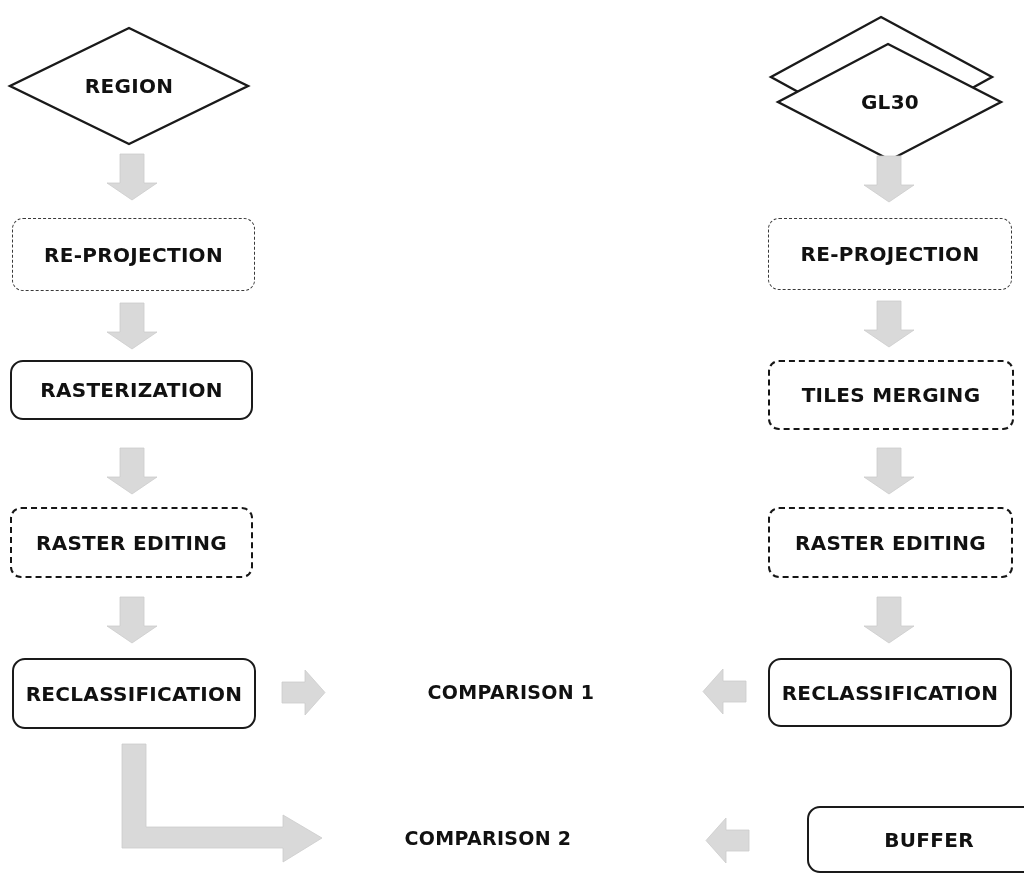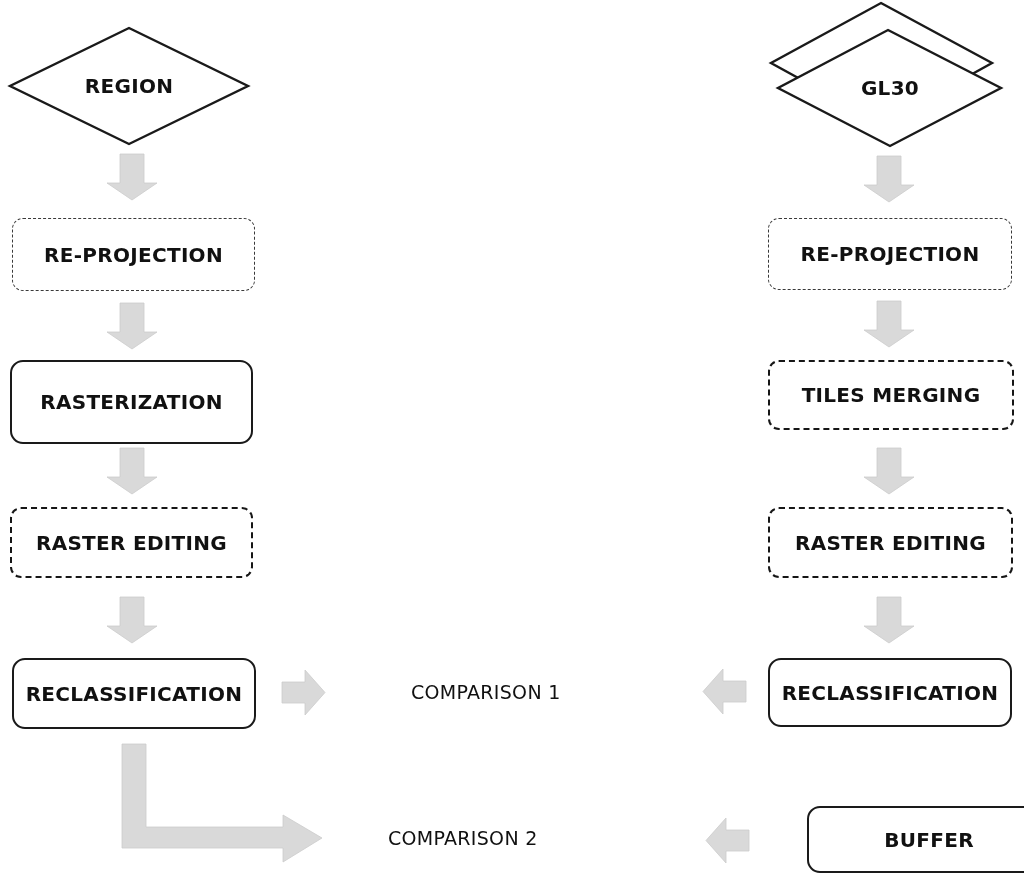--- a/index.html
+++ b/index.html
@@ -51,22 +51,23 @@
   }
   .label.gl30-offset {
     top: 26px;
     left: 6px;
   }
   .free-label {
     position: absolute;
     width: 200px;
     height: 24px;
     line-height: 24px;
+    text-align: center;
     font-size: 19px;
-    font-weight: normal;
+    font-weight: bold;
     letter-spacing: 0.3px;
     color: var(--text, #111111);
     white-space: nowrap;
   }
   .arrow {
     position: absolute;
   }
   .arrow-shape {
     fill: var(--arrow, #d9d9d9);
     stroke: #cccccc;
@@ -101,21 +102,21 @@
   <div class="node box fine-dashed" style="left:12px; top:218px; width:243px; height:73px;">
     <div class="label">RE-PROJECTION</div>
   </div>
 
   <div class="arrow" style="left:107px; top:303px;">
     <svg width="50" height="46">
         <polygon class="arrow-shape" points="13,0 37,0 37,29 50,29 25,46 0,29 13,29"></polygon>
       </svg>
   </div>
 
-  <div class="node box solid" style="left:10px; top:360px; width:243px; height:84px;">
+  <div class="node box solid" style="left:10px; top:360px; width:243px; height:60px;">
     <div class="label">RASTERIZATION</div>
   </div>
 
   <div class="arrow" style="left:107px; top:448px;">
     <svg width="50" height="46">
         <polygon class="arrow-shape" points="13,0 37,0 37,29 50,29 25,46 0,29 13,29"></polygon>
       </svg>
   </div>
 
   <div class="node box heavy-dashed" style="left:10px; top:507px; width:243px; height:71px;">
@@ -141,21 +142,21 @@
   <div class="arrow" style="left:122px; top:744px;">
     <svg width="200" height="120">
         <polygon class="arrow-shape" points="0,0 24,0 24,83 161,83 161,71 200,94 161,118 161,104 0,104"></polygon>
       </svg>
   </div>
 
   <div class="free-label" style="left:411px; top:680px;">COMPARISON 1</div>
 
   <div class="free-label" style="left:388px; top:826px;">COMPARISON 2</div>
 
-  <div class="node" style="left:766px; top:0px; width:242px; height:150px;">
+  <div class="node" style="left:766px; top:14px; width:242px; height:150px;">
     <svg width="242" height="150">
       <polygon class="outline-shape" points="115,3 226,63 116,124 5,63"></polygon>
       <polygon class="outline-shape" points="122,30 235,88 124,146 12,88"></polygon>
     </svg>
     <div class="label gl30-offset">GL30</div>
   </div>
 
   <div class="arrow" style="left:864px; top:156px;">
     <svg width="50" height="46">
         <polygon class="arrow-shape" points="13,0 37,0 37,29 50,29 25,46 0,29 13,29"></polygon>

